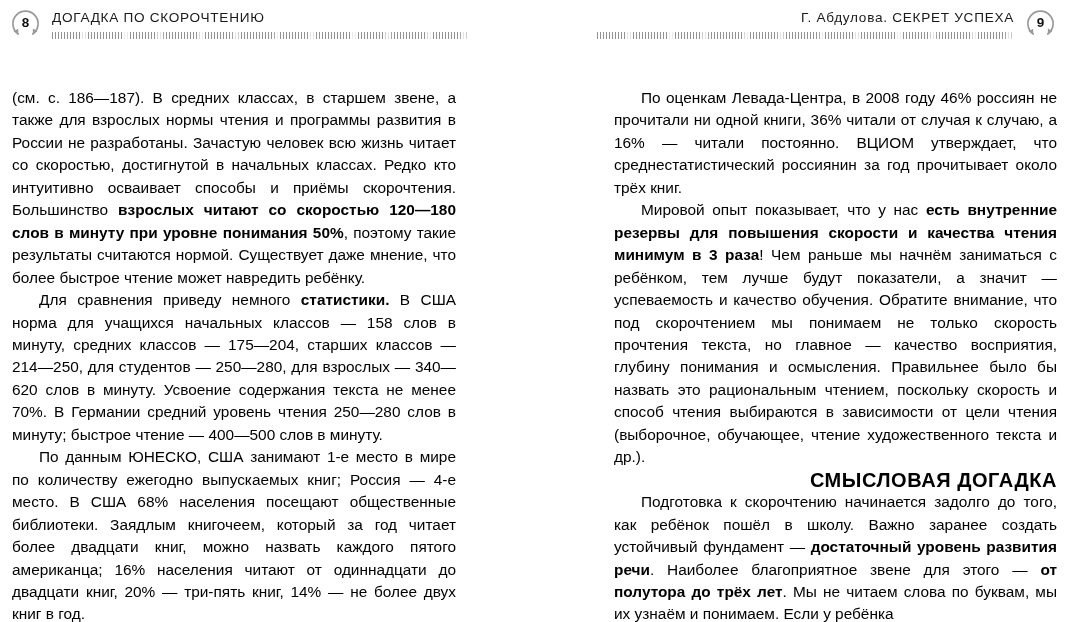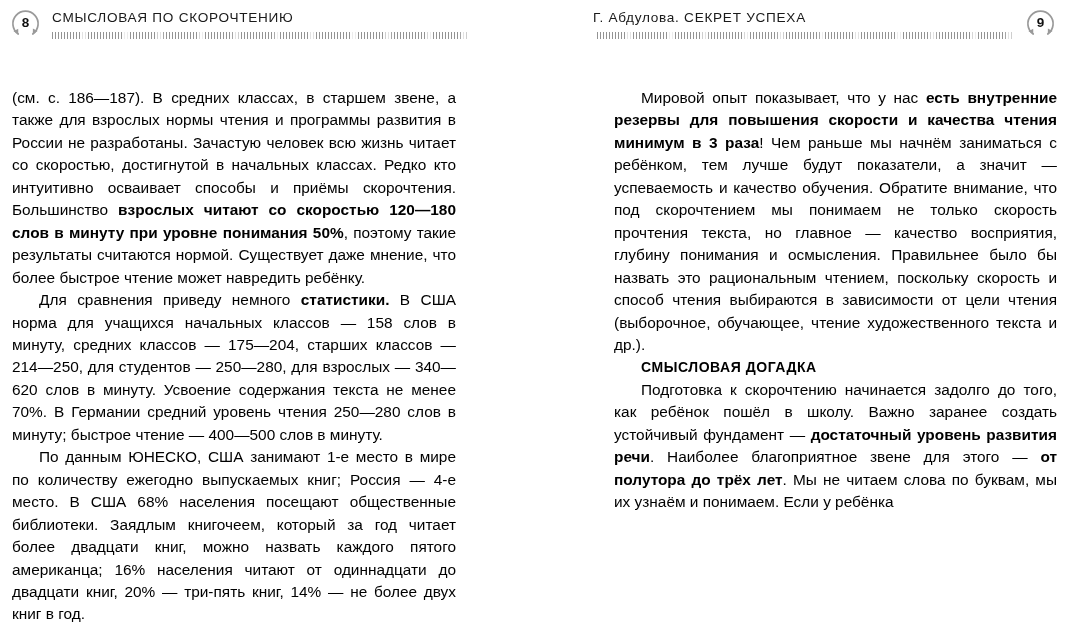--- a/index.html
+++ b/index.html
@@ -63,21 +63,21 @@
     color: #111;
     margin-top: -1px;
   }
 
   .runhead-textwrap {
     position: relative;
     flex: 1 1 auto;
     padding-top: 2px;
   }
   .runhead.left .runhead-textwrap  { margin-left: 11px; }
-  .runhead.right .runhead-textwrap { margin-right: 11px; text-align: left; }
+  .runhead.right .runhead-textwrap { margin-right: 11px; text-align: right; }
 
   .runhead-title {
     font-size: 13.6px;
     letter-spacing: 0.72px;
     line-height: 16px;
     color: #1a1a1a;
     white-space: nowrap;
   }
   .runhead.left .runhead-title { font-weight: 400; }
   .runhead.right .runhead-title { font-weight: 400; }
@@ -124,23 +124,23 @@
     text-indent: 27px;
   }
   .column p.noindent { text-indent: 0; }
 
   .column p b, .column p strong {
     font-weight: bold;
   }
 
   .section-head {
     margin: 22px 0 14px 0;
-    text-align: left;
+    text-align: right;
     text-indent: 0;
-    font-size: 14px;
+    font-size: 20px;
     font-weight: bold;
     letter-spacing: 0.55px;
   }
 </style>
 </head>
 <body>
 
 <div class="spread">
 
   <div class="page left">
@@ -148,21 +148,21 @@
     <div class="runhead left">
       <div class="pagenum-badge">
         <svg viewBox="0 0 31 31" aria-hidden="true">
           <path d="M8.2 26.0 A12.6 12.6 0 1 1 22.8 26.0" fill="none" stroke="#9a9a9a" stroke-width="1.7" stroke-linecap="round"></path>
           <path d="M22.8 25.9 L22.9 20.6 L27.6 23.0 Z" fill="#9a9a9a"></path>
           <path d="M8.3 26.1 L8.2 20.8 L3.5 23.2 Z" fill="#9a9a9a"></path>
         </svg>
         <span class="num">8</span>
       </div>
       <div class="runhead-textwrap">
-        <div class="runhead-title">СМЫСЛОВАЯ ПО СКОРОЧТЕНИЮ</div>
+        <div class="runhead-title">ДОГАДКА ПО СКОРОЧТЕНИЮ</div>
         <div class="tick-rule"></div>
       </div>
     </div>
 
     <div class="column" id="col-left">
         <p class="noindent"><span>(см. с. 186—187). В средних классах, в старшем звене, а также для взрослых нормы чтения и программы развития в России не разработаны. Зачастую человек всю жизнь читает со скоростью, достигнутой в начальных классах. Редко кто интуитивно осваивает способы и приёмы скорочтения. Большинство </span><b>взрослых читают со скоростью 120—180 слов в минуту при уровне понимания 50%</b><span>, поэтому такие результаты считаются нормой. Существует даже мнение, что более быстрое чтение может навредить ребёнку.</span></p>
         <p><span>Для сравнения приведу немного </span><b>статистики.</b><span> В США норма для учащихся начальных классов — 158 слов в минуту, средних классов — 175—204, старших классов — 214—250, для студентов — 250—280, для взрослых — 340—620 слов в минуту. Усвоение содержания текста не менее 70%. В Германии средний уровень чтения 250—280 слов в минуту; быстрое чтение — 400—500 слов в минуту.</span></p>
         <p><span>По данным ЮНЕСКО, США занимают 1-е место в мире по количеству ежегодно выпускаемых книг; Россия — 4-е место. В США 68% населения посещают общественные библиотеки. Заядлым книгочеем, который за год читает более двадцати книг, можно назвать каждого пятого американца; 16% населения читают от одиннадцати до двадцати книг, 20% — три-пять книг, 14% — не более двух книг в год.</span></p>
       </div>
   </div>
@@ -178,19 +178,20 @@
         <svg viewBox="0 0 31 31" aria-hidden="true">
           <path d="M8.2 26.0 A12.6 12.6 0 1 1 22.8 26.0" fill="none" stroke="#9a9a9a" stroke-width="1.7" stroke-linecap="round"></path>
           <path d="M22.8 25.9 L22.9 20.6 L27.6 23.0 Z" fill="#9a9a9a"></path>
           <path d="M8.3 26.1 L8.2 20.8 L3.5 23.2 Z" fill="#9a9a9a"></path>
         </svg>
         <span class="num">9</span>
       </div>
     </div>
 
     <div class="column" id="col-right">
+        <p><span>По оценкам Левада-Центра, в 2008 году 46% россиян не прочитали ни одной книги, 36% читали от случая к случаю, а 16% — читали постоянно. ВЦИОМ утверждает, что среднестатистический россиянин за год прочитывает около трёх книг.</span></p>
         <p><span>Мировой опыт показывает, что у нас </span><b>есть внутренние резервы для повышения скорости и качества чтения минимум в 3 раза</b><span>! Чем раньше мы начнём заниматься с ребёнком, тем лучше будут показатели, а значит — успеваемость и качество обучения. Обратите внимание, что под скорочтением мы понимаем не только скорость прочтения текста, но главное — качество восприятия, глубину понимания и осмысления. Правильнее было бы назвать это рациональным чтением, поскольку скорость и способ чтения выбираются в зависимости от цели чтения (выборочное, обучающее, чтение художественного текста и др.).</span></p>
         <p class="section-head">СМЫСЛОВАЯ ДОГАДКА</p>
         <p><span>Подготовка к скорочтению начинается задолго до того, как ребёнок пошёл в школу. Важно заранее создать устойчивый фундамент — </span><b>достаточный уровень развития речи</b><span>. Наиболее благоприятное звене для этого — </span><b>от полутора до трёх лет</b><span>. Мы не читаем слова по буквам, мы их узнаём и понимаем. Если у ребёнка</span></p>
       </div>
   </div>
 
 </div>
 
 </body></html>

